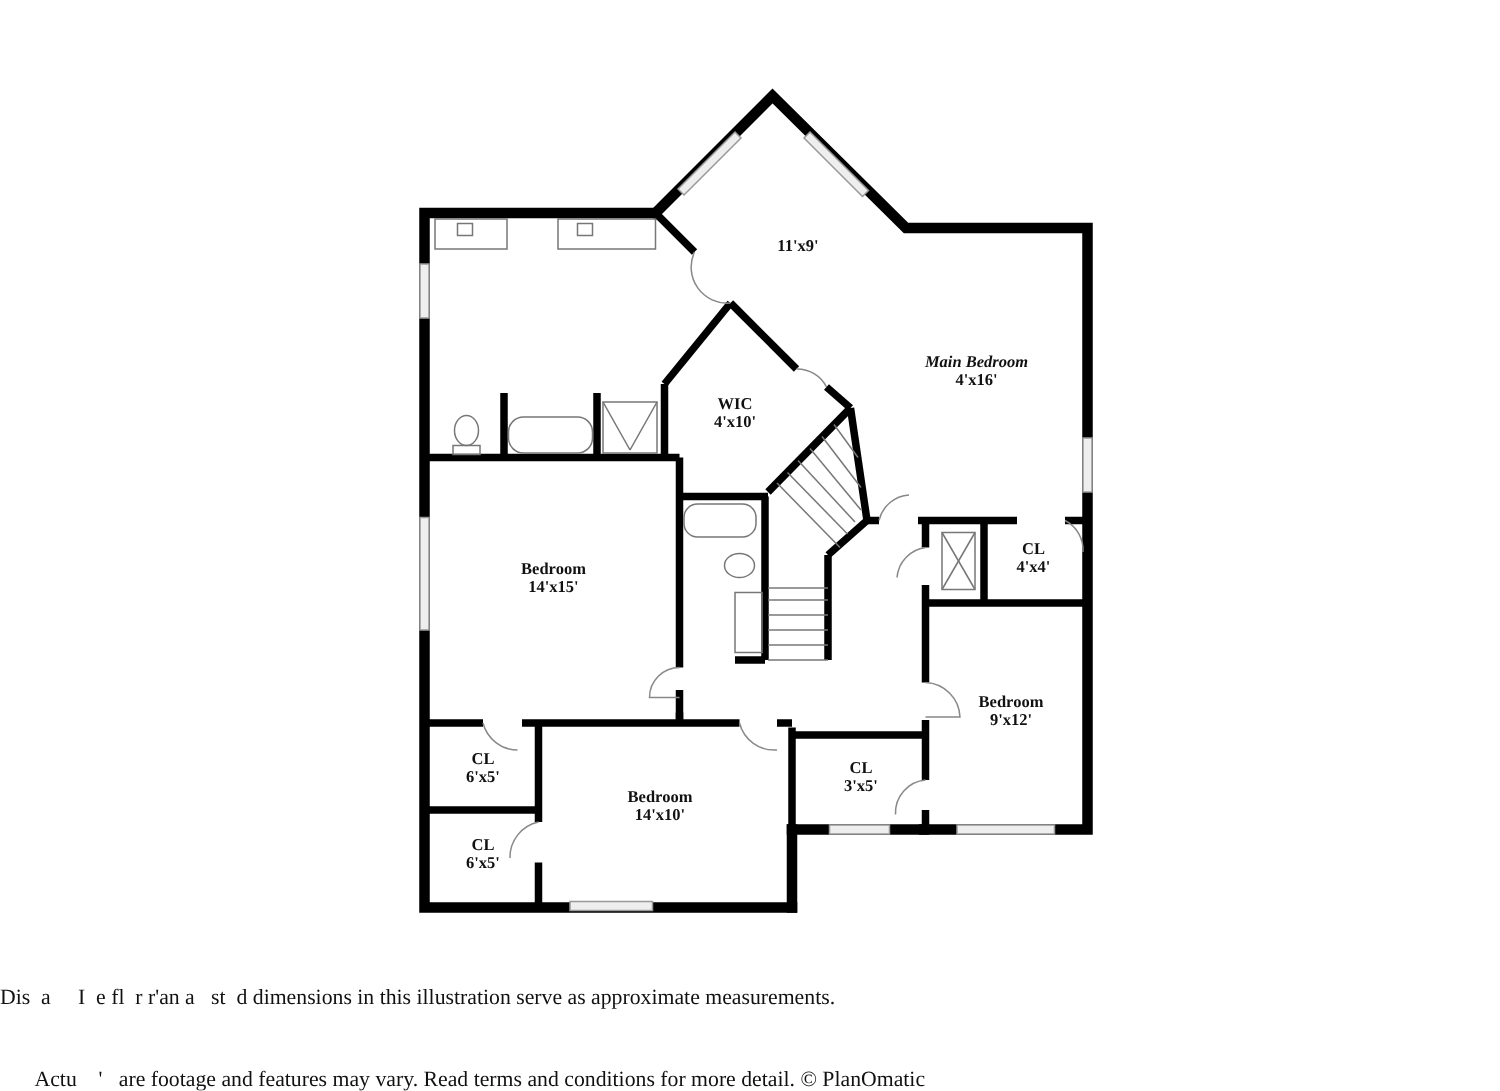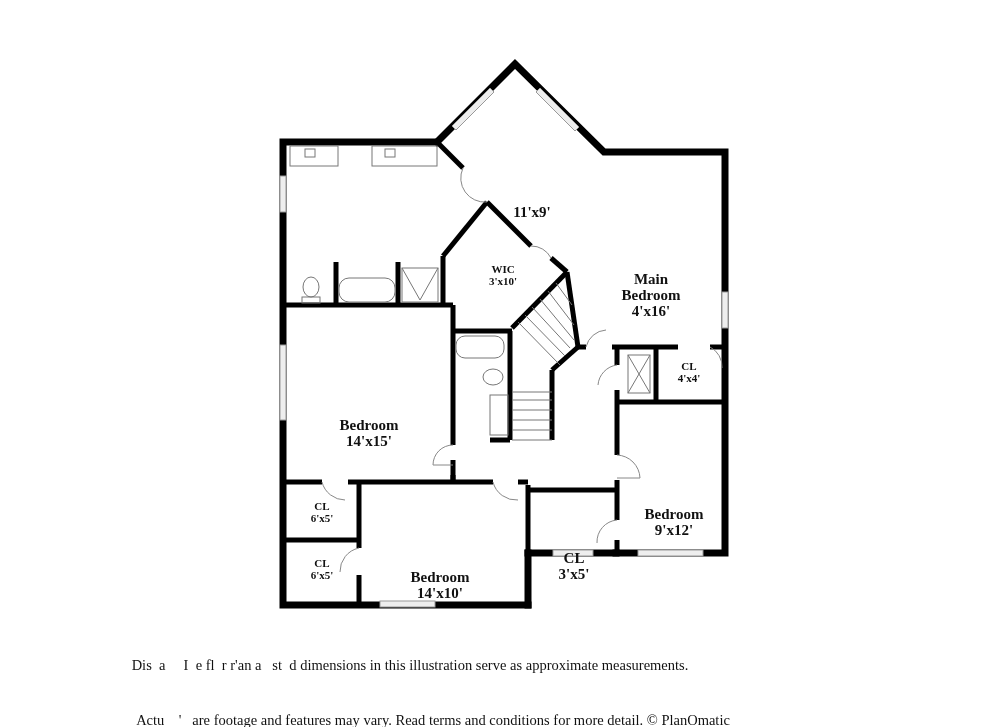--- a/index.html
+++ b/index.html
@@ -4,23 +4,23 @@
 <style>
   html,body{margin:0;padding:0;background:#ffffff;}
   body{width:1000px;height:727px;position:relative;overflow:hidden;font-family:"Liberation Serif","DejaVu Serif",serif;}
   #plan{position:absolute;left:0;top:0;width:1000px;height:727px;}
   .wall{stroke:#000;stroke-width:7;stroke-linecap:square;fill:none;}
   .iwall{stroke:#000;stroke-width:5;stroke-linecap:butt;fill:none;}
   .fix{stroke:#777;stroke-width:1;fill:none;}
   .win{fill:#eee;stroke:#999;stroke-width:1;}
   .door{stroke:#888;stroke-width:1;fill:none;}
   .lbl{position:absolute;text-align:center;font-weight:bold;color:#111;line-height:1.05;transform:translate(-50%,-50%);white-space:nowrap;}
-  .lbl.big{font-size:15px;margin-top:48px;}
+  .lbl.big{font-size:11px;}
   .lbl.small{font-size:11px;}
-  .disc{position:absolute;left:0;width:820px;text-align:center;font-size:14.5px;color:#111;}
+  .disc{position:absolute;left:0;width:820px;text-align:left;font-size:14.5px;color:#111;}
 </style>
 </head>
 <body>
 
 <svg id="plan" viewBox="0 0 1000 727" xmlns="http://www.w3.org/2000/svg">
 
   <g>
     <polyline class="wall" points="437,142 283,142 283,605 528,605"></polyline>
     <polyline class="wall" points="437,142 515,64 604,152 725,152 725,553 616,553"></polyline>
     <line class="wall" x1="528" y1="605" x2="528" y2="553"></line>
@@ -123,26 +123,26 @@
     <path class="door" d="M586,347 A22,22 0 0 1 606,330"></path>
     <path class="door" d="M710,347 A22,22 0 0 1 722,368"></path>
   </g>
 </svg>
 
 <div>
   <div class="lbl big" style="left:532px;top:165px;">
     <div>11'x9'</div>
   </div>
   <div class="lbl big" style="left:651px;top:248px;">
-    <div style="width:70px;white-space:normal;">Main Bedroom</div>
+    <div style="width:70px;white-space:normal;font-style:italic;">Main Bedroom</div>
     <div>4'x16'</div>
   </div>
-  <div class="lbl small" style="left:490px;top:276px;margin-left:13px;">
+  <div class="lbl small" style="left:490px;top:276px;">
     <div>WIC</div>
-    <div>3'x10'</div>
+    <div>4'x10'</div>
   </div>
   <div class="lbl big" style="left:369px;top:386px;">
     <div>Bedroom</div>
     <div>14'x15'</div>
   </div>
   <div class="lbl small" style="left:689px;top:373px;">
     <div>CL</div>
     <div>4'x4'</div>
   </div>
   <div class="lbl big" style="left:674px;top:475px;">

